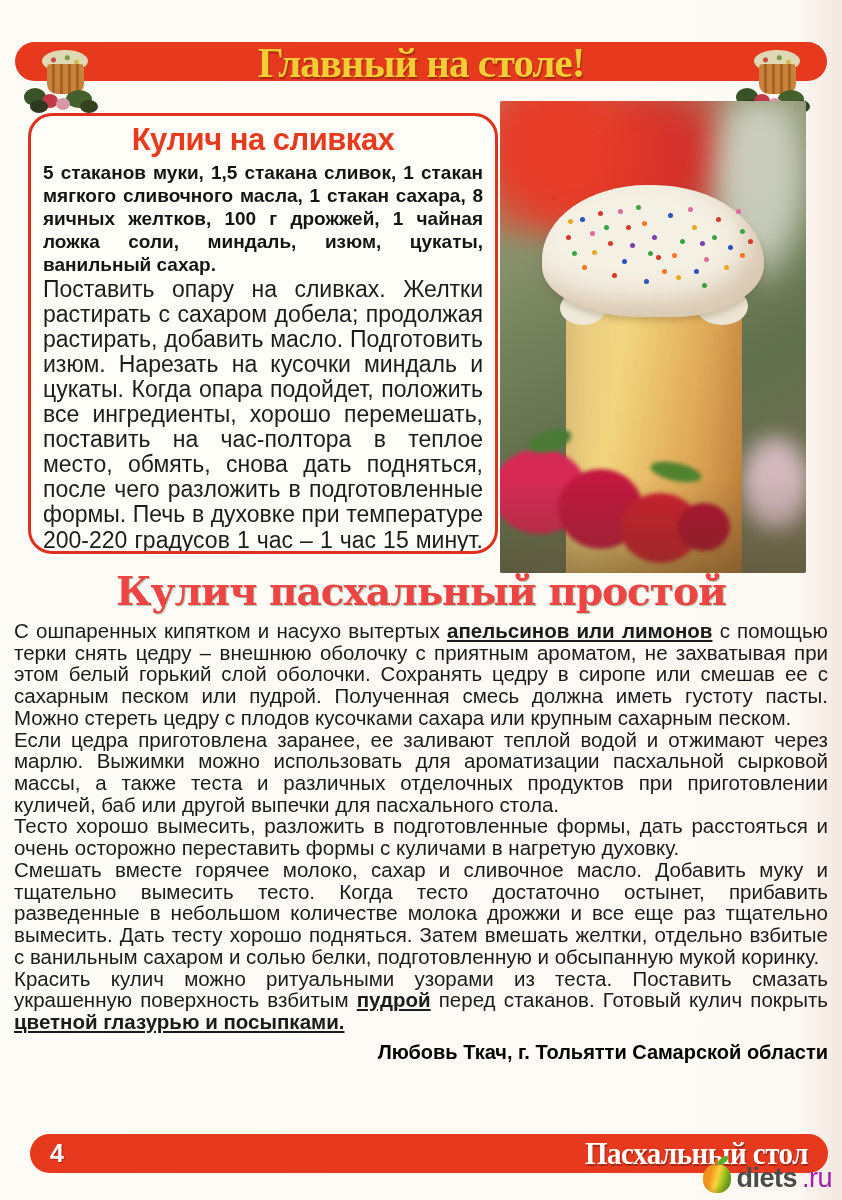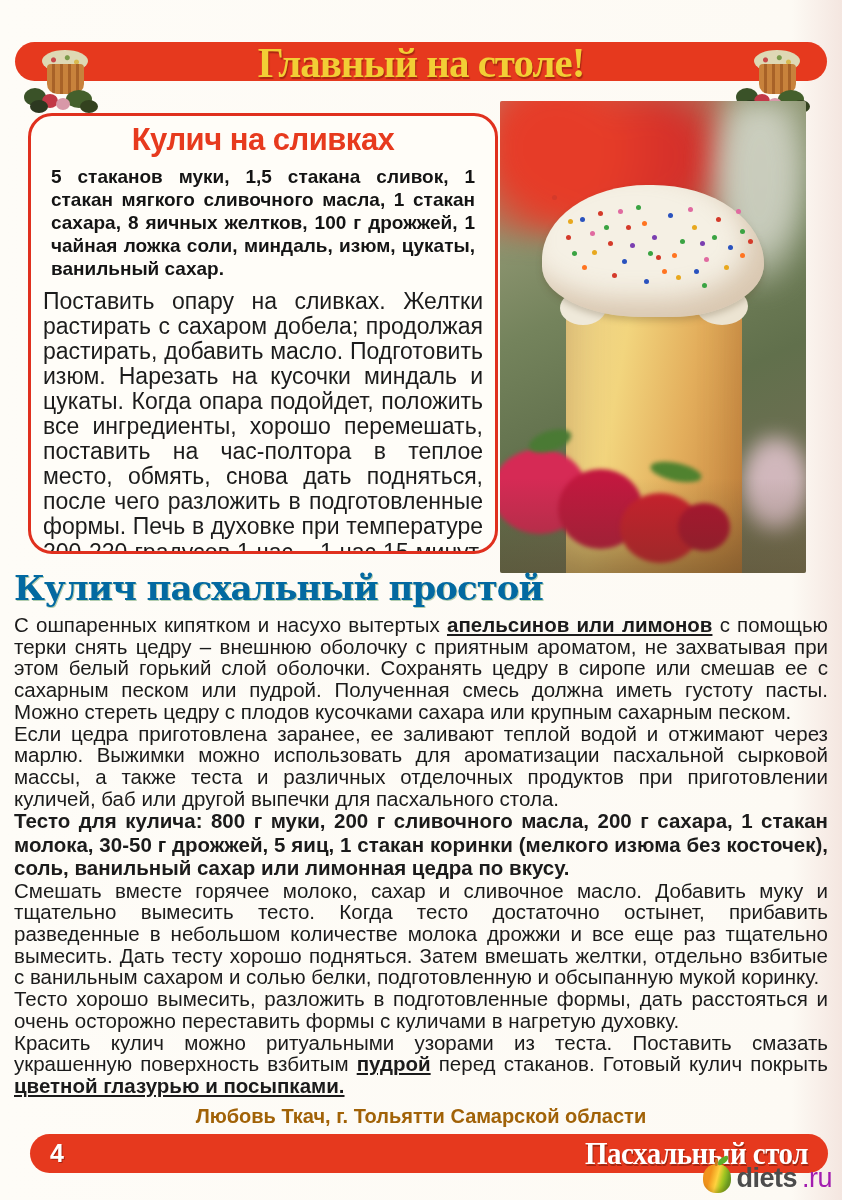--- a/index.html
+++ b/index.html
@@ -49,21 +49,21 @@
     position:absolute;left:28px;top:113px;width:470px;height:441px;
     background:#fffdf8;border:3.5px solid #e0301e;border-radius:24px;
     box-sizing:border-box;padding:4px 12px 6px 12px;overflow:hidden;
   }
   .card-title{
     text-align:center;color:#e73a1e;font-weight:bold;font-size:31px;
     margin:2px 0 4px 0;letter-spacing:-.5px;
   }
   .card-ingredients{
     font-weight:bold;color:#141414;font-size:19px;line-height:1.21;
-    text-align:justify;margin:8px;
+    text-align:justify;margin:0;
   }
   .card-steps{
     color:#1c1c1c;font-size:23px;line-height:1.09;text-align:justify;margin:0;
   }
   .card-steps b{font-weight:bold;}
   .card-author{
     text-align:right;font-weight:bold;font-size:19px;color:#222;
     margin-top:7px;
   }
 
@@ -111,32 +111,32 @@
   .fl.f3{left:120px;top:392px;width:80px;height:70px;background:#cc202e;}
   .fl.f4{left:178px;top:402px;width:52px;height:48px;background:#ae1430;}
   .fl.leaf1{left:28px;top:330px;width:44px;height:20px;background:#4a7a34;transform:rotate(-18deg);}
   .fl.leaf2{left:150px;top:362px;width:52px;height:18px;background:#50822f;transform:rotate(12deg);}
   .ph-table-shade{left:0;bottom:0;width:100%;height:95px;
     background:linear-gradient(transparent,rgba(70,58,32,.38));}
 
   
   .article{position:absolute;left:14px;top:568px;width:814px;}
   .article-title{
-    font-family:"DejaVu Serif","Liberation Serif",serif;
-    font-weight:bold;font-size:34px;color:#0369a1;
+    text-align:center;font-family:"DejaVu Serif","Liberation Serif",serif;
+    font-weight:bold;font-size:39px;color:#ef4444;
     letter-spacing:-1px;margin:0 0 6px 0;
     text-shadow:1px 1px 0 rgba(40,120,40,.35);
   }
   .article p{
     margin:0;font-size:20.5px;line-height:1.06;text-align:justify;color:#1b1b1b;
   }
   .article p.bold{font-weight:bold;line-height:1.14;}
   .article p b{font-weight:bold;text-decoration:underline;}
   .article-author{
-    text-align:center;font-weight:bold;font-size:20px;color:#a16207;margin-top:8px;
+    text-align:right;font-weight:bold;font-size:20px;color:#000000;margin-top:8px;
   }
 
   
   .footer-bar{
     position:absolute;left:30px;top:1134px;width:798px;height:39px;
     background:#e6391e;border-radius:20px;
     display:flex;align-items:center;justify-content:space-between;
     padding:0 20px;box-sizing:border-box;
   }
   .page-num{color:#fff;font-weight:bold;font-size:25px;text-shadow:1px 1px 0 rgba(120,20,8,.6);}
@@ -217,23 +217,22 @@
     <div class="fl leaf2"></div>
     <div class="fl f3"></div>
     <div class="fl f4"></div>
     <div class="ph ph-table-shade"></div>
   </div>
 
   <div class="article">
     <h2 class="article-title">Кулич пасхальный простой</h2>
     <p><span>С ошпаренных кипятком и насухо вытертых </span><b>апельсинов или лимонов</b><span> с помощью терки снять цедру – внешнюю оболочку с приятным ароматом, не захватывая при этом белый горький слой оболочки. Сохранять цедру в сиропе или смешав ее с сахарным песком или пудрой. Полученная смесь должна иметь густоту пасты. Можно стереть цедру с плодов кусочками сахара или крупным сахарным песком.</span></p>
     <p>Если цедра приготовлена заранее, ее заливают теплой водой и отжимают через марлю. Выжимки можно использовать для ароматизации пасхальной сырковой массы, а также теста и различных отделочных продуктов при приготовлении куличей, баб или другой выпечки для пасхального стола.</p>
-    <p class="bold">Тесто для кулича: 800 г муки, 200 г сливочного масла, 200 г сахара, 1 стакан молока, 30-50 г дрожжей, 5 яиц, 1 стакан коринки (мелкого изюма без косточек), соль, ванильный сахар или лимонная цедра по вкусу.</p>
+    <p>Тесто хорошо вымесить, разложить в подготовленные формы, дать расстояться и очень осторожно переставить формы с куличами в нагретую духовку.</p>
     <p>Смешать вместе горячее молоко, сахар и сливочное масло. Добавить муку и тщательно вымесить тесто. Когда тесто достаточно остынет, прибавить разведенные в небольшом количестве молока дрожжи и все еще раз тщательно вымесить. Дать тесту хорошо подняться. Затем вмешать желтки, отдельно взбитые с ванильным сахаром и солью белки, подготовленную и обсыпанную мукой коринку.</p>
-    <p>Тесто хорошо вымесить, разложить в подготовленные формы, дать расстояться и очень осторожно переставить формы с куличами в нагретую духовку.</p>
     <p><span>Красить кулич можно ритуальными узорами из теста. Поставить смазать украшенную поверхность взбитым </span><b>пудрой</b><span> перед стаканов. Готовый кулич покрыть </span><b>цветной глазурью и посыпками.</b></p>
     <div class="article-author">Любовь Ткач, г. Тольятти Самарской области</div>
   </div>
 
   <div class="footer-bar">
     <span class="page-num">4</span>
     <span class="footer-title">Пасхальный стол</span>
   </div>
   <div class="site-logo">
     <div class="apple"></div>

